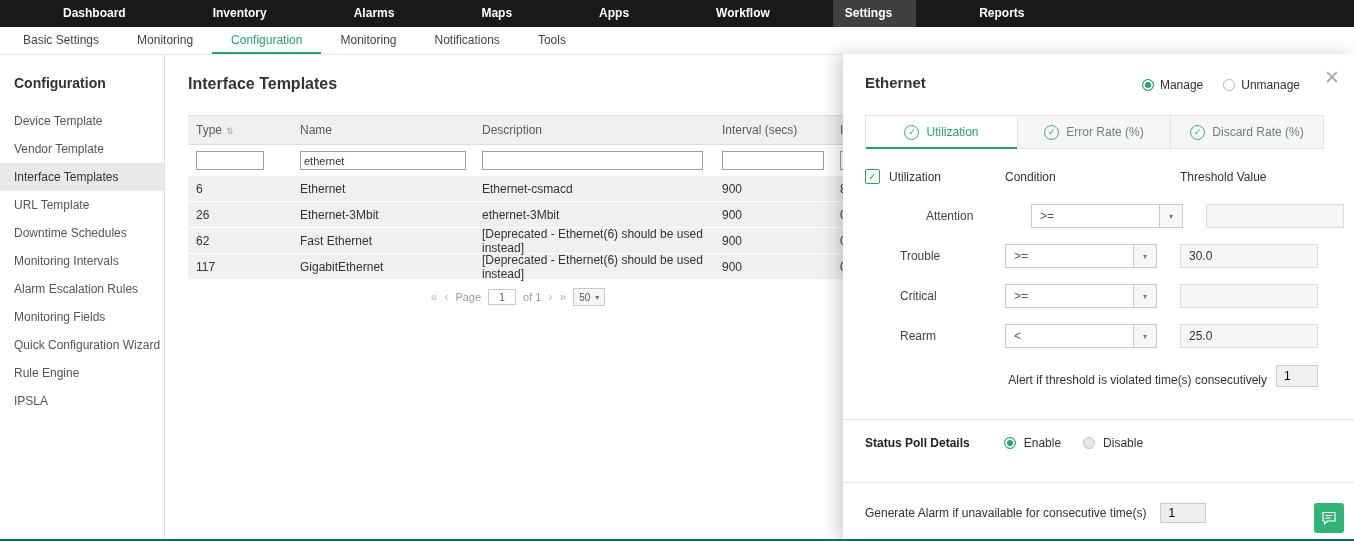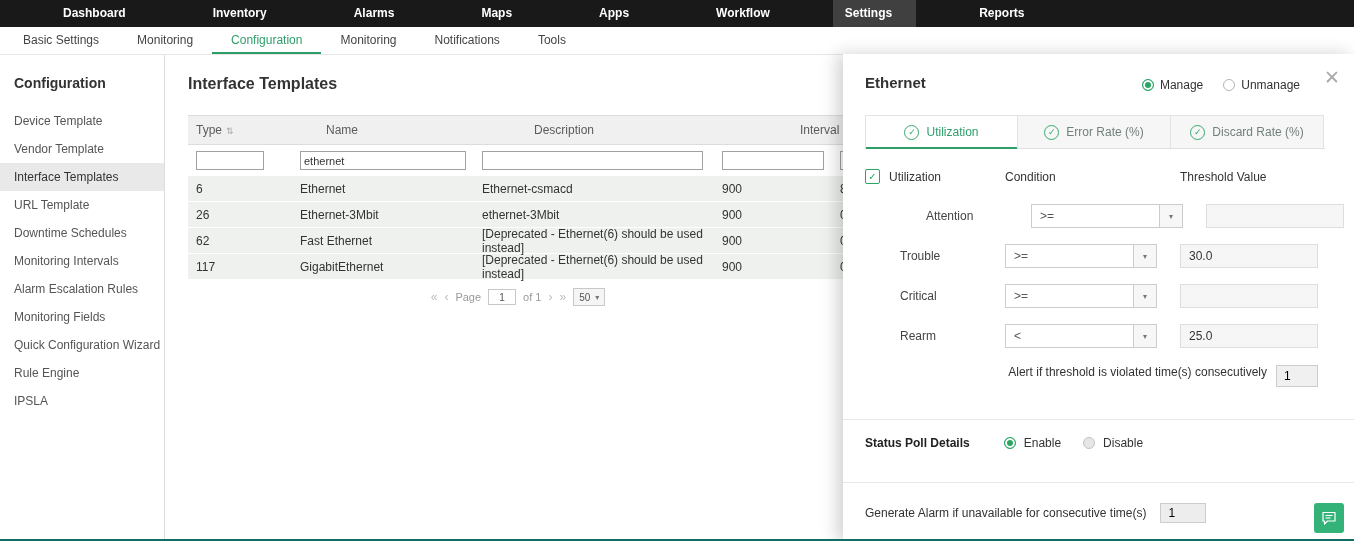--- a/index.html
+++ b/index.html
@@ -22,21 +22,21 @@
   .sidebar { width:165px; box-sizing:border-box; border-right:1px solid #ddd; padding-top:10px; background:#fff; }
   .sb-title { font-size:14px; font-weight:700; color:#333; padding:10px 14px 16px; }
   .sb-item { padding:7px 14px; font-size:12px; color:#555; cursor:pointer; white-space:nowrap; }
   .sb-item.selected { background:#e9e9e9; color:#333; }
 
   .main { flex:1; padding:20px 0 0 23px; position:relative; }
   .page-title { font-size:16px; font-weight:600; color:#333; margin-bottom:22px; }
 
   .table { width:1010px; font-size:12px; }
   .t-head { display:flex; align-items:center; height:28px; background:#f0f0f0;
-            border-top:1px solid #dcdcdc; border-bottom:1px solid #dcdcdc; color:#5c5c5c;gap:26px; }
+            border-top:1px solid #dcdcdc; border-bottom:1px solid #dcdcdc; color:#5c5c5c; }
   .cell { box-sizing:border-box; padding-left:8px; }
   .c1 { width:84px; } .c2 { width:182px;margin-left:20px; } .c3 { width:240px; } .c4 { width:118px; } .c5 { flex:1; }
   .sort { font-size:9px; color:#a9a9a9; margin-left:4px; }
   .t-filter { display:flex; align-items:center; height:31px; background:#fff; }
   .f-input { height:17px; border:1px solid #a0a0a0; font-size:11px; padding:0 3px; color:#333;
              font-family:"Liberation Sans", sans-serif; }
   .fw1 { width:60px; } .fw2 { width:158px; } .fw3 { width:213px; } .fw4 { width:94px; } .fw5 { width:58px; }
   .t-row { display:flex; align-items:center; height:25px; background:#eef1ee; border-bottom:1px solid #fff;
            color:#333; cursor:pointer; }
 
@@ -87,21 +87,21 @@
   .m-label { width:140px; padding-left:35px; box-sizing:border-box; color:#444; }
   .select { width:152px; height:24px; border:1px solid #ccc; display:flex; box-sizing:border-box;
             background:#fff; cursor:pointer; }
   .sel-text { flex:1; line-height:22px; padding-left:8px; color:#555; }
   .sel-btn { width:22px; border-left:1px solid #ccc; background:#f7f7f7; display:flex; align-items:center;
              justify-content:center; }
   .thr-input { width:138px; height:24px; margin-left:23px; border:1px solid #ddd; background:#f6f6f6;
                box-sizing:border-box; padding:0 8px; font-size:12px; color:#333;
                font-family:"Liberation Sans", sans-serif; }
 
-  .alert-row { display:flex; justify-content:flex-end; align-items:flex-start; gap:9px; width:475px;
+  .alert-row { display:flex; justify-content:flex-end; align-items:flex-end; gap:9px; width:475px;
                margin-top:17px; color:#333; }
   .alert-input { width:42px; height:22px; border:1px solid #ccc; background:#f0f0f0; box-sizing:border-box;
                  padding:0 7px; font-size:12px; font-family:"Liberation Sans", sans-serif; }
 
   .divider { border-top:1px solid #e8e8e8; margin-top:32px; }
   .status-row { display:flex; align-items:center; padding:0 22px; margin-top:16px; gap:8px; }
   .sp-label { font-weight:700; color:#222; margin-right:26px; }
   .gen-row { display:flex; align-items:center; padding:0 22px; margin-top:20px; gap:14px; color:#333; }
   .gen-input { width:46px; height:20px; border:1px solid #ccc; background:#ededed; box-sizing:border-box;
                padding:0 7px; font-size:12px; font-family:"Liberation Sans", sans-serif; }

